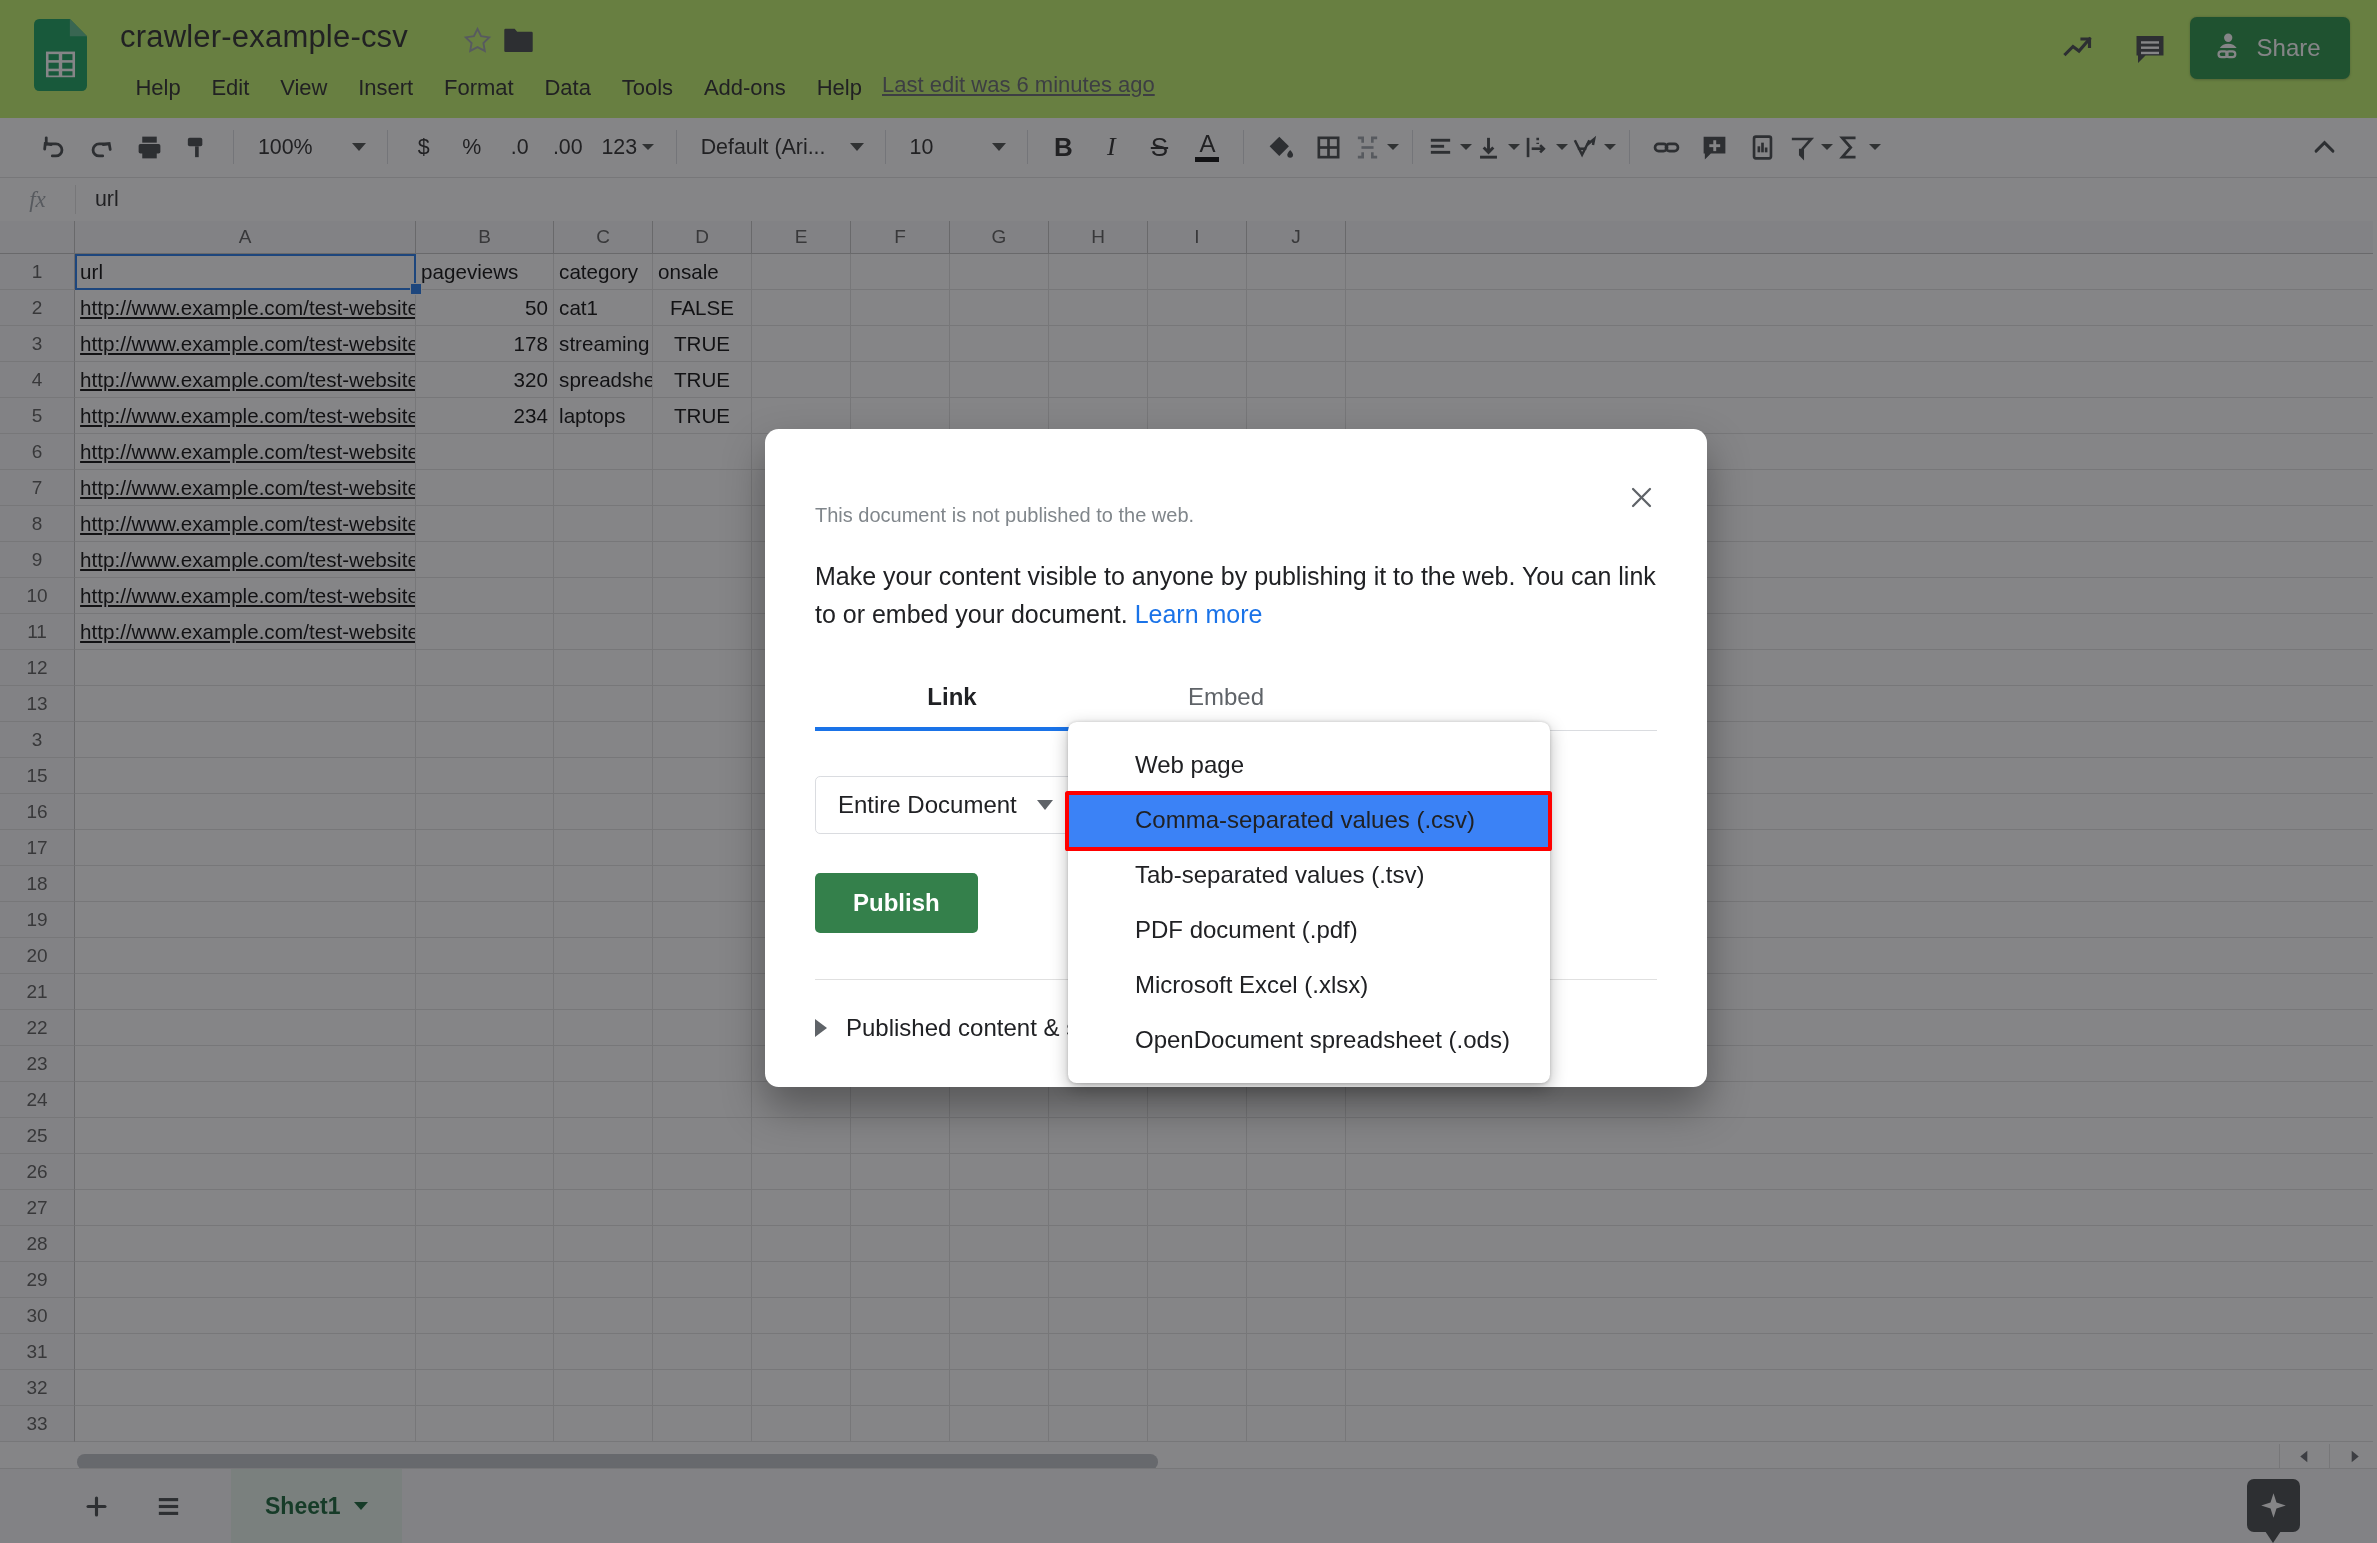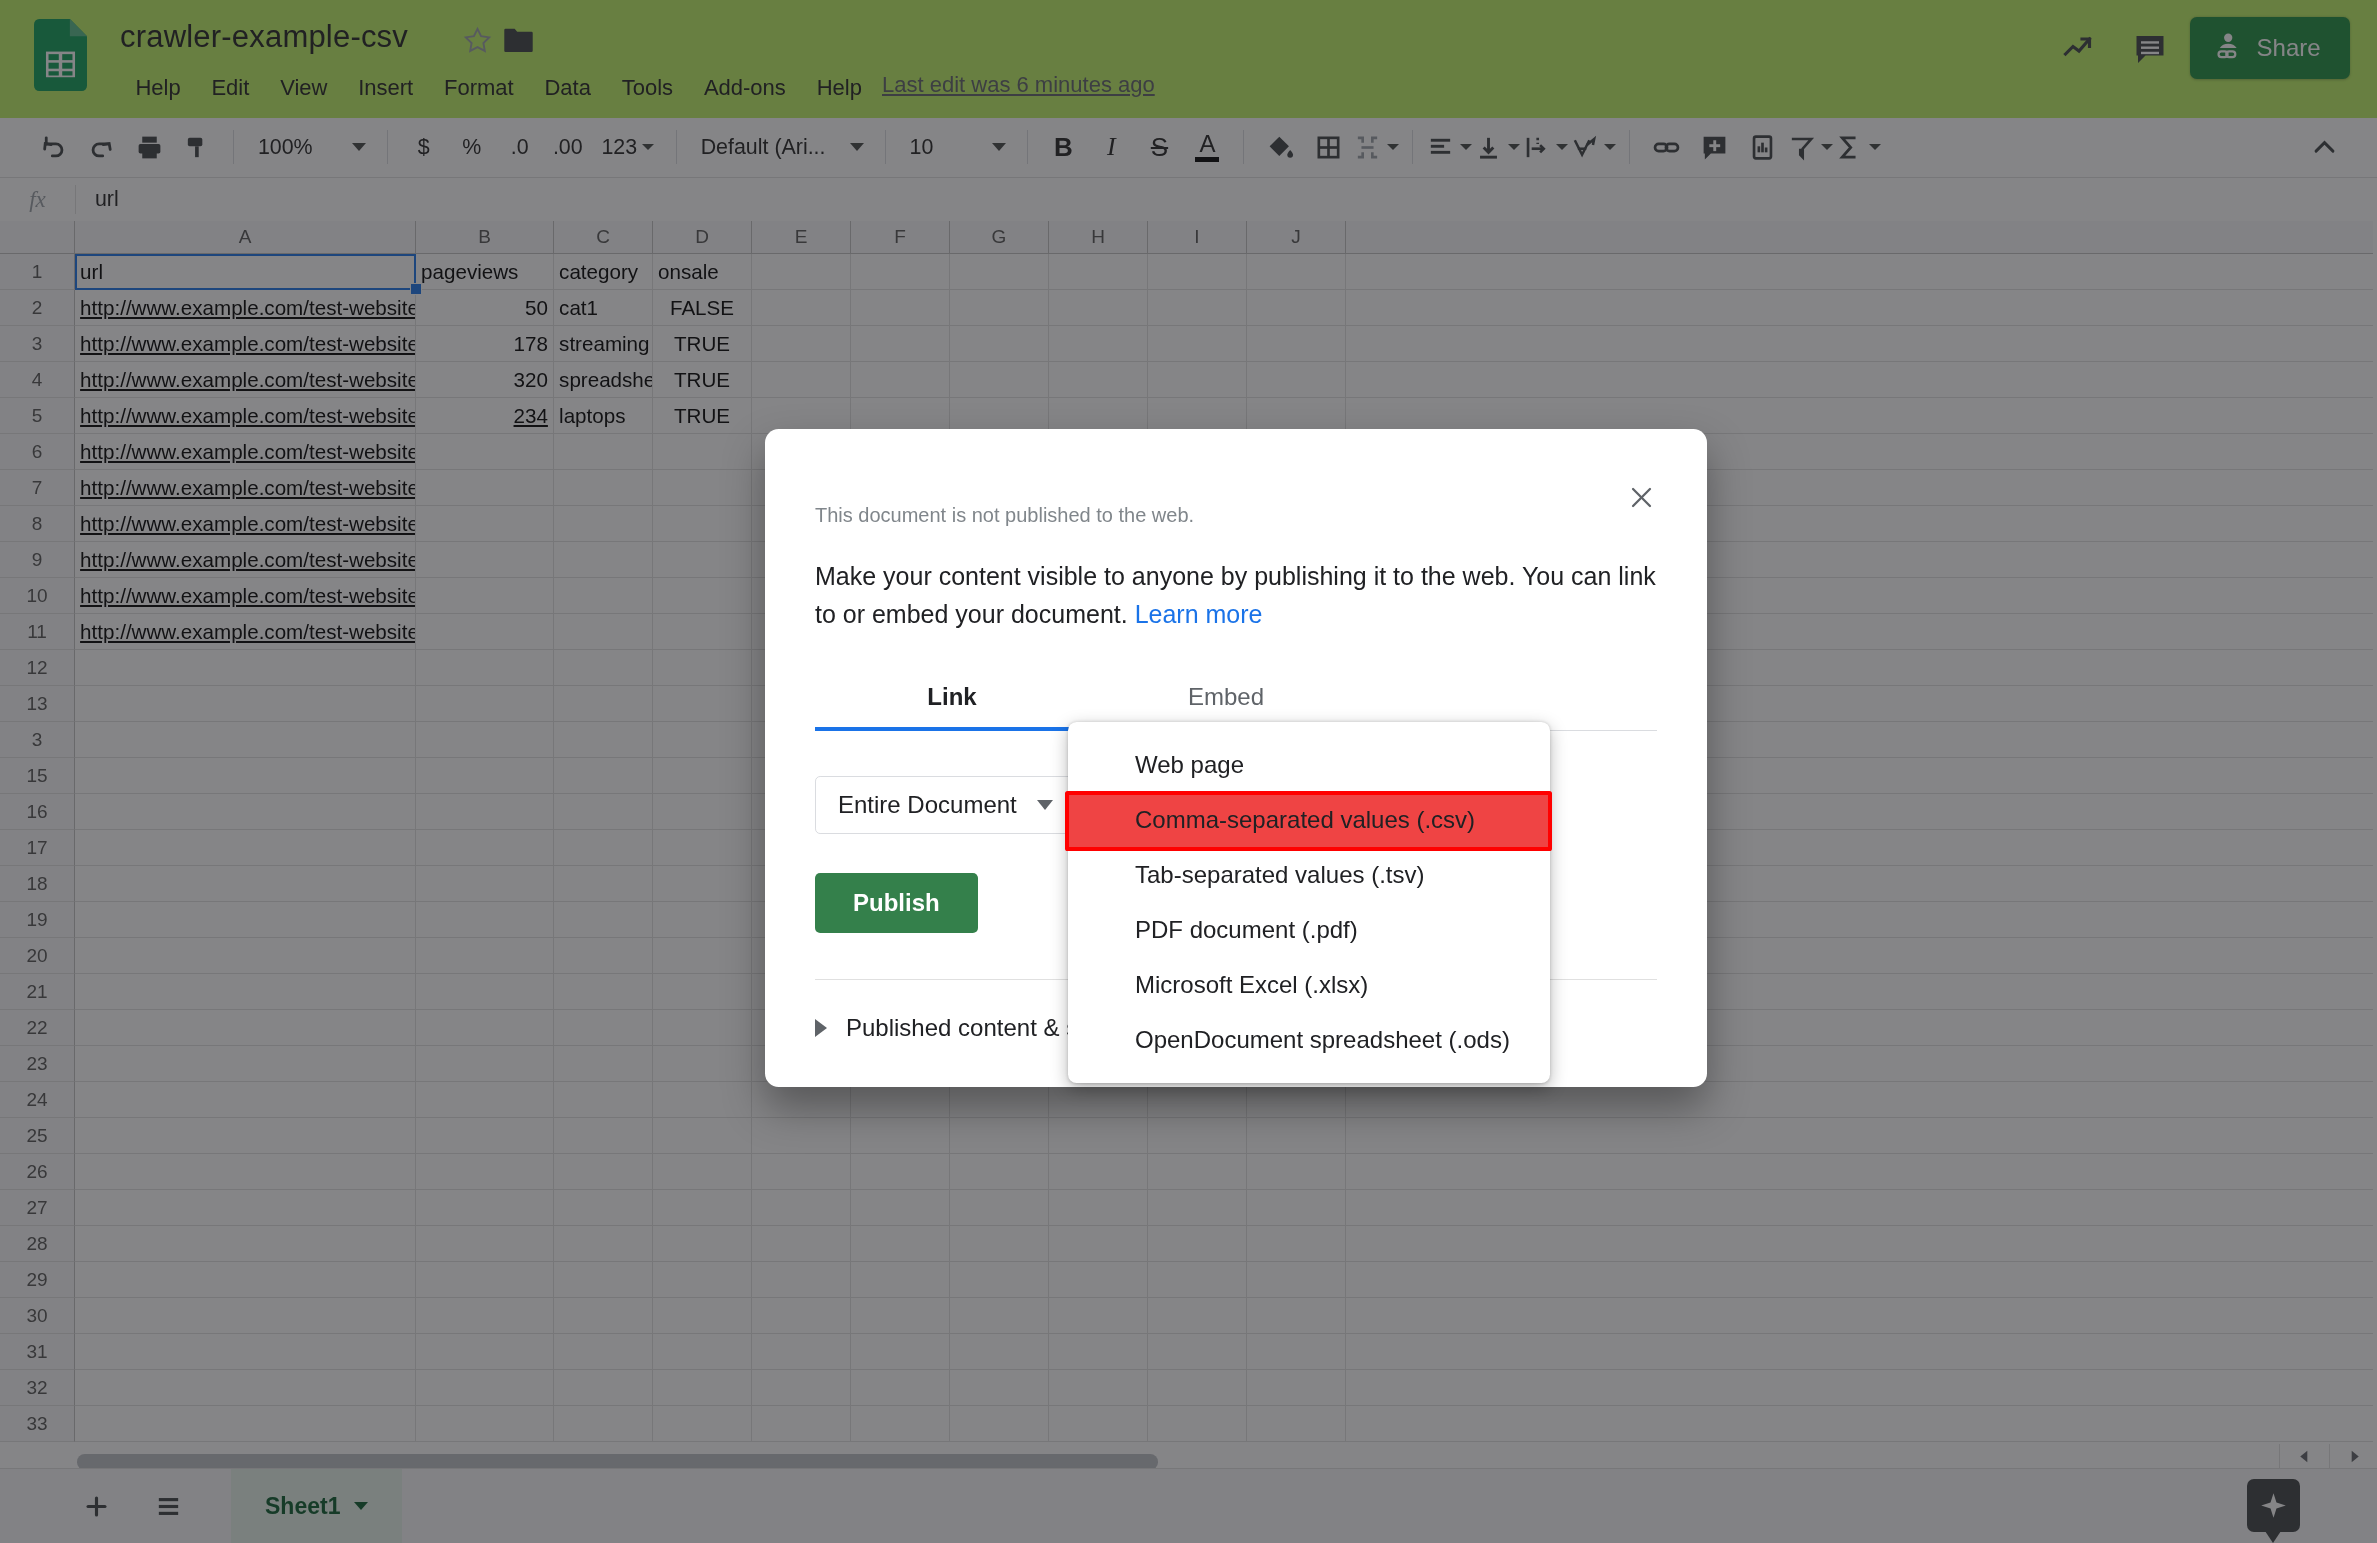--- a/index.html
+++ b/index.html
@@ -108,21 +108,21 @@
   .publish-btn { margin-top:39px; height:60px; padding:0 38px; background:#34804b; color:#fff; border:none; border-radius:5.1px;
                  font-size:24px; font-weight:bold; display:inline-flex; align-items:center; justify-content:center; cursor:pointer; }
   .modal-hr { margin-top:46px; border:0; border-top:0.9px solid #e0e0e0; }
   .disclosure { margin-top:34px; display:flex; align-items:center; gap:19px; font-size:24px; color:#202124; }
   .disc-tri { width:0;height:0;border-top:9.4px solid transparent;border-bottom:9.4px solid transparent;border-left:12px solid #5f6368;}
 
   
   .dropdown { position:absolute; left:1068px; top:722px; width:482px; background:#fff; border-radius:8.6px;
               box-shadow:0 5.1px 17px rgba(0,0,0,.28), 0 0.9px 3.4px rgba(0,0,0,.18); padding:15.4px 0; }
   .dd-item { height:55px; display:flex; align-items:center; padding-left:67px; font-size:24px; color:#202124; }
-  .dd-item.highlighted { background:#ef4444; }
+  .dd-item.highlighted { background:#3b82f6; }
   .dd-highlight-ring { position:absolute; left:1065px; top:791px; width:487px; height:60px; border:4.3px solid #ff0000; border-radius:2.6px; pointer-events:none; }
 </style>
 </head>
 <body>
 
 <div id="app">
 
   <div class="topbar">
     <div class="sheets-logo">
       <svg width="53" height="72" viewBox="0 0 62 84">
@@ -497,21 +497,21 @@
           <div class="cell" style="width: 99px;"></div>
           <div class="cell" style="width: 99px;"></div>
           <div class="cell" style="width: 99px;"></div>
           <div class="cell" style="width: 99px;"></div>
           <div class="cell" style="width: 1027px; border-right: none;"></div>
         </div>
         <div class="row">
           <div class="cell" style="width: 341px;">
             <a href="#">http://www.example.com/test-website/products/4123512</a>
           </div>
-          <div class="cell num" style="width: 138px; text-decoration: underline;">234</div>
+          <div class="cell num" style="width: 138px;">234</div>
           <div class="cell" style="width: 99px;">laptops</div>
           <div class="cell ctr" style="width: 99px;">TRUE</div>
           <div class="cell" style="width: 99px;"></div>
           <div class="cell" style="width: 99px;"></div>
           <div class="cell" style="width: 99px;"></div>
           <div class="cell" style="width: 99px;"></div>
           <div class="cell" style="width: 99px;"></div>
           <div class="cell" style="width: 99px;"></div>
           <div class="cell" style="width: 1027px; border-right: none;"></div>
         </div>

